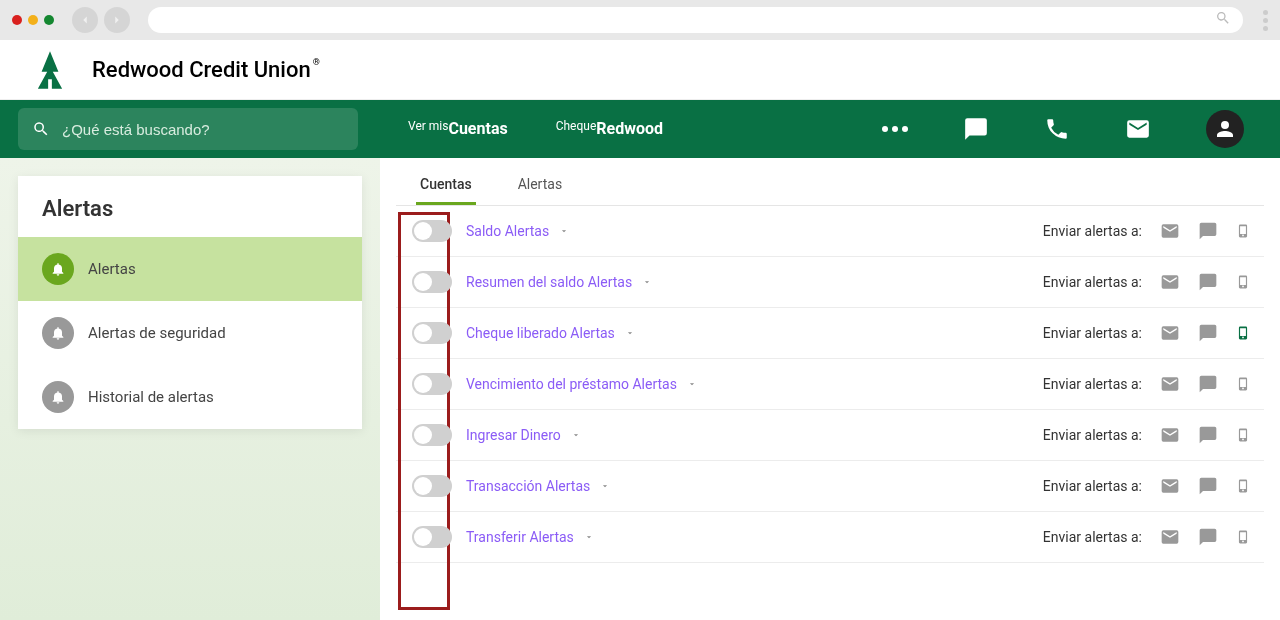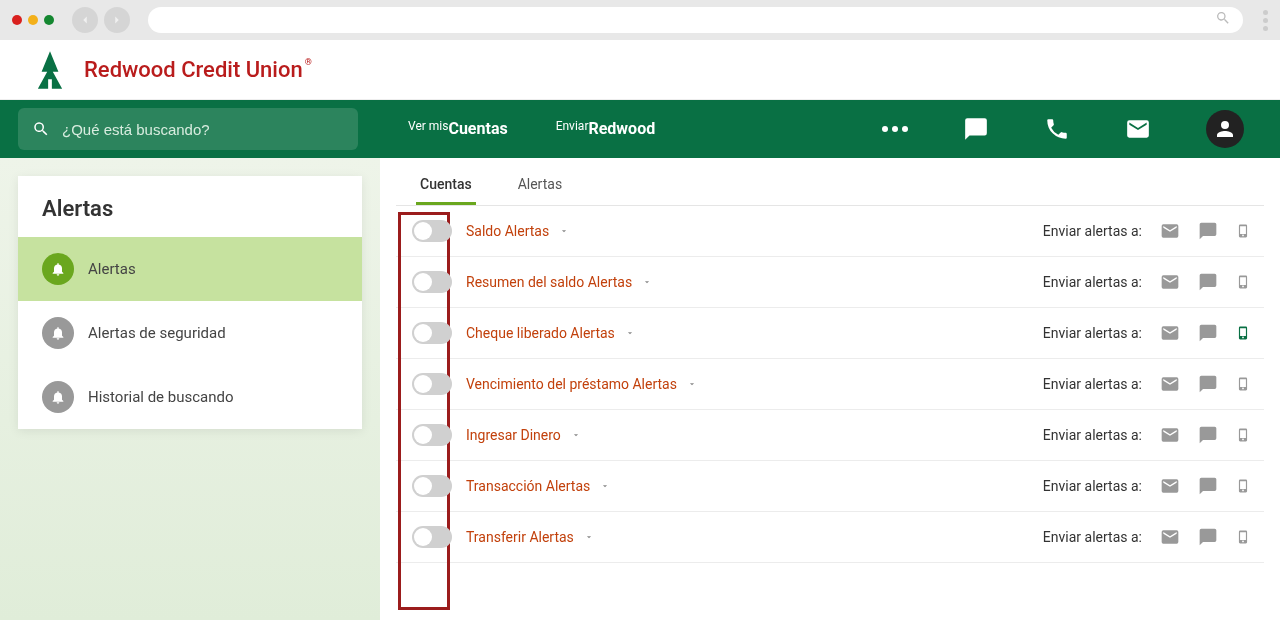--- a/index.html
+++ b/index.html
@@ -16,21 +16,21 @@
 .nav-circle { width: 26px; height: 26px; border-radius: 50%; background: #d5d5d5; display: flex; align-items: center; justify-content: center; }
 .nav-circle svg { width: 14px; height: 14px; fill: #f0f0f0; }
 .url-bar { flex: 1; height: 26px; background: #fff; border-radius: 13px; margin-left: 10px; display: flex; align-items: center; padding: 0 12px; }
 .url-bar-search { margin-left: auto; }
 .url-bar-search svg { width: 16px; height: 16px; fill: #bbb; }
 .menu-dots { display: flex; flex-direction: column; gap: 3px; margin-left: 12px; }
 .menu-dots span { width: 5px; height: 5px; background: #ccc; border-radius: 50%; }
 
 
 .logo-bar { height: 60px; background: #fff; display: flex; align-items: center; padding: 0 36px; border-bottom: 1px solid #eee; }
-.logo { display: flex; align-items: center; gap: 20px; color: #b91c1c; text-align: center; }
+.logo { display: flex; align-items: center; gap: 28px; color: #000000; text-align: center; }
 .logo svg { width: 28px; height: 40px; fill: #097044; }
 .logo-text { font-size: 22px; font-weight: 500; }
 .logo-r { font-size: 9px; vertical-align: top; margin-left: 2px; }
 
 
 .green-nav { height: 58px; background: #097044; display: flex; align-items: center; padding: 0 18px; color: #fff; }
 .search-box { width: 340px; height: 42px; background: #2c845d; border-radius: 6px; display: flex; align-items: center; padding: 0 14px; gap: 12px; }
 .search-box svg { width: 18px; height: 18px; fill: #fff; }
 .search-box input { background: transparent; border: none; color: #fff; font-size: 15px; outline: none; flex: 1; }
 .search-box input::placeholder { color: #d8ecdf; }
@@ -63,21 +63,21 @@
 .tab { padding: 8px 4px 10px; font-size: 14px; color: #555; cursor: pointer; border-bottom: 3px solid transparent; }
 .tab.active { color: #333; border-bottom-color: #6aa71e; font-weight: 500; }
 
 .highlight-box { position: absolute; border: 3px solid #9b1c1c; pointer-events: none; }
 .content-inner { position: relative; }
 
 .alert-row { display: flex; align-items: center; padding: 14px 8px; border-bottom: 1px solid #ececec; }
 .alert-row:first-child { border-top: none; }
 .toggle { width: 40px; height: 22px; border-radius: 11px; background: #d0d0d0; position: relative; cursor: pointer; flex-shrink: 0; margin-left: 8px; }
 .toggle::after { content: ""; position: absolute; width: 18px; height: 18px; background: #fff; border-radius: 50%; top: 2px; left: 2px; }
-.alert-label { margin-left: 14px; font-size: 14px; color: #c2410c; display: flex; align-items: center; gap: 10px; }
+.alert-label { margin-left: 14px; font-size: 14px; color: #8b5cf6; display: flex; align-items: center; gap: 10px; }
 .alert-label svg { width: 10px; height: 10px; fill: #888; }
 .send-to { margin-left: auto; font-size: 14px; color: #333; margin-right: 18px; }
 .channel-icons { display: flex; gap: 18px; align-items: center; padding-right: 6px; }
 .channel-icons svg { width: 20px; height: 20px; fill: #999; }
 .channel-icons svg.active-ch { fill: #097044; }
 .channel-icons .mobile-icon { width: 14px; }
 </style>
 </head>
 <body>
 
@@ -126,21 +126,21 @@
         <path d="M15.5 14h-.79l-.28-.27a6.5 6.5 0 10-.7.7l.27.28v.79l5 4.99L20.49 19l-4.99-5zm-6 0A4.5 4.5 0 1114 9.5 4.5 4.5 0 019.5 14z"></path>
       </svg>
     <input type="text" placeholder="¿Qué está buscando?" style="">
   </div>
   <div class="nav-items">
     <div class="nav-item">
       <span class="small">Ver mis</span>
       <span class="big">Cuentas</span>
     </div>
     <div class="nav-item">
-      <span class="small">Enviar</span>
+      <span class="small">Cheque</span>
       <span class="big">Redwood</span>
     </div>
   </div>
   <div class="nav-icons">
     <div class="more-dots">
         <span></span>
         <span></span>
         <span></span>
       </div>
     <svg viewBox="0 0 24 24">
@@ -180,21 +180,21 @@
               </svg>
             </div>
             <span>Alertas de seguridad</span>
           </div>
           <div class="sidebar-item">
             <div class="bell gray">
               <svg viewBox="0 0 24 24">
                 <path d="M12 22a2 2 0 002-2h-4a2 2 0 002 2zm6-6V11a6 6 0 00-5-5.91V4a1 1 0 10-2 0v1.09A6 6 0 006 11v5l-2 2v1h16v-1z"></path>
               </svg>
             </div>
-            <span>Historial de buscando</span>
+            <span>Historial de alertas</span>
           </div>
         </div>
     </div>
   </div>
   <div class="content">
     <div class="tabs" id="tabs">
         <div class="tab active">Cuentas</div>
         <div class="tab">Alertas</div>
       </div>
     <div class="content-inner" id="alerts-list">

